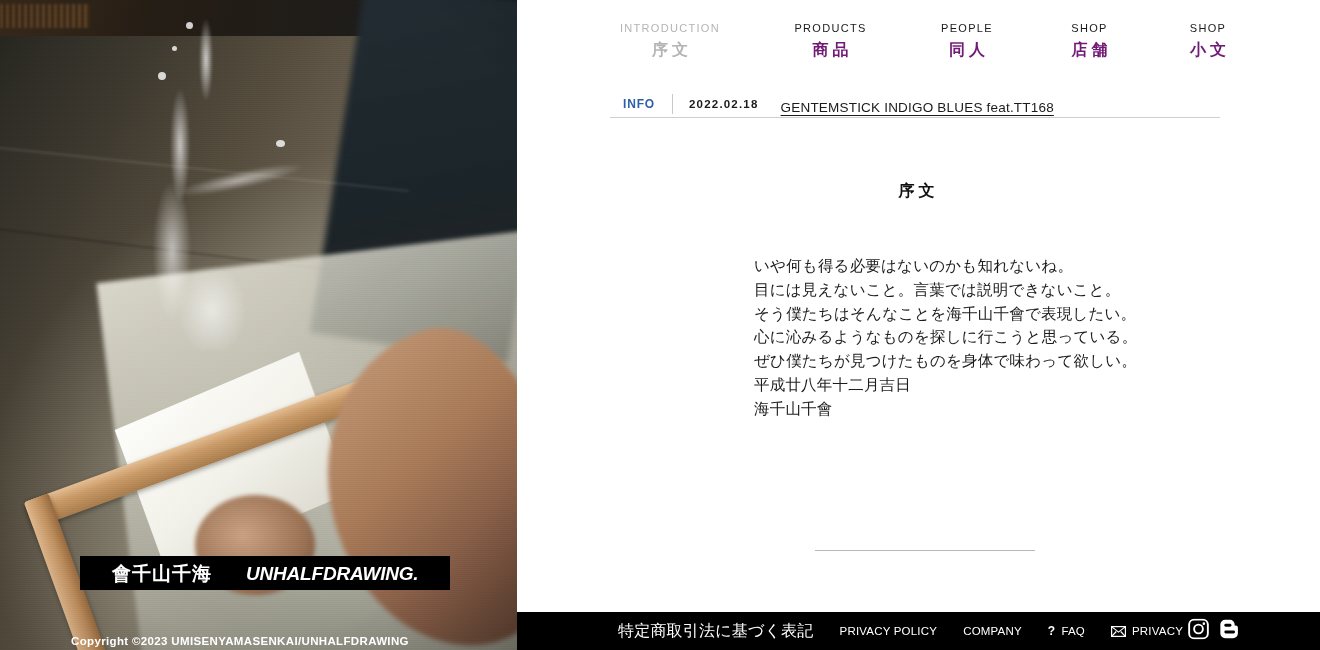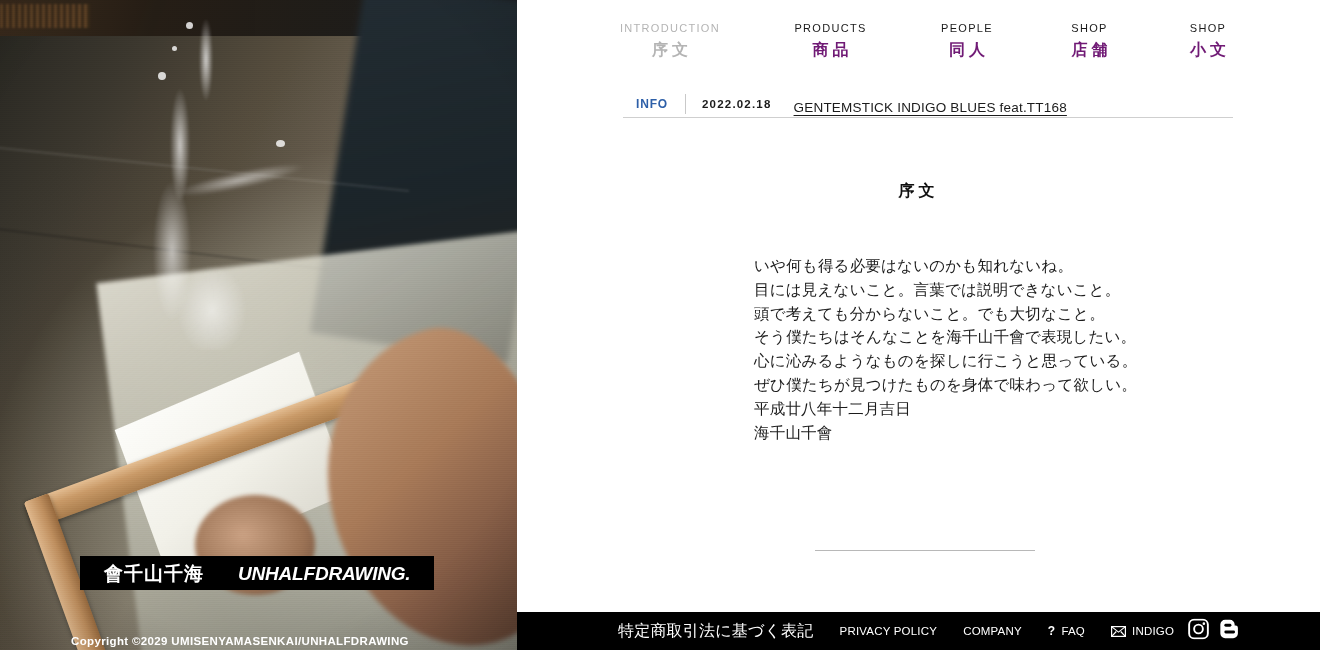--- a/index.html
+++ b/index.html
@@ -132,21 +132,21 @@
   }
 
   
   .logo-bar {
     position: absolute;
     left: 80px; bottom: 60px;
     height: 34px;
     background: #000000;
     display: flex;
     align-items: center;
-    padding: 0 24px;
+    padding: 0 32px;
     gap: 34px;
     z-index: 4;
   }
   .logo-jp {
     color: #ffffff;
     font-family: "DejaVu Sans", "Liberation Sans", sans-serif;
     font-size: 19px;
     font-weight: 700;
     letter-spacing: 1px;
     line-height: 1;
@@ -213,21 +213,21 @@
     line-height: 1.1;
     padding-left: 4px;
     white-space: nowrap;
   }
   .nav-item.is-current .nav-en { color: #b4b4b4; }
   .nav-item.is-current .nav-jp { color: #b4b4b4; }
 
   
   .info-strip {
     position: absolute;
-    left: 106px; top: 90px;
+    left: 93px; top: 90px;
     width: 610px;
     height: 28px;
     display: flex;
     align-items: center;
     border-bottom: 1px solid #cfcfcf;
   }
   .info-tag {
     color: #2d5fa8;
     font-size: 12px;
     font-weight: 700;
@@ -369,21 +369,21 @@
       <div class="ph-hand2"></div>
       <div class="ph-grain"></div>
       <div class="ph-vig"></div>
     </div>
 
     <div class="logo-bar">
       <span class="logo-jp">會千山千海</span>
       <span class="logo-en">UNHALFDRAWING.</span>
     </div>
 
-    <div class="copyright">Copyright ©2029 UMISENYAMASENKAI/UNHALFDRAWING</div>
+    <div class="copyright">Copyright ©2023 UMISENYAMASENKAI/UNHALFDRAWING</div>
   </div>
 
   <div class="content">
 
     <nav class="nav">
       <a class="nav-item is-current" href="#">
         <span class="nav-en">INTRODUCTION</span>
         <span class="nav-jp">序文</span>
       </a>
       <a class="nav-item" href="#">
@@ -409,21 +409,20 @@
       <span class="info-sep"></span>
       <span class="info-date">2022.02.18</span>
       <a class="info-title" href="#">GENTEMSTICK INDIGO BLUES feat.TT168</a>
     </div>
 
     <h1 class="article-title">序文</h1>
 
     <div class="article-body">
       <p>いや何も得る必要はないのかも知れないね。</p>
       <p>目には見えないこと。言葉では説明できないこと。</p>
-      <p>頭で考えても分からないこと。でも大切なこと。</p>
       <p>そう僕たちはそんなことを海千山千會で表現したい。</p>
       <p>心に沁みるようなものを探しに行こうと思っている。</p>
       <p>ぜひ僕たちが見つけたものを身体で味わって欲しい。</p>
       <p>平成廿八年十二月吉日</p>
       <p>海千山千會</p>
     </div>
 
     <div class="divider"></div>
   </div>
 
@@ -443,21 +442,21 @@
         <span>FAQ</span>
       </a>
       <a class="f-link" href="#">
         <span class="mail-icon">
           <svg width="15" height="11" viewBox="0 0 15 11" aria-hidden="true">
             <rect x="0.6" y="0.6" width="13.8" height="9.8" fill="none" stroke="#ffffff" stroke-width="1.2"></rect>
             <path d="M0.9 0.9 L7.5 6.1 L14.1 0.9" fill="none" stroke="#ffffff" stroke-width="1.2"></path>
             <path d="M0.9 10.1 L5.3 5.5 M14.1 10.1 L9.7 5.5" fill="none" stroke="#ffffff" stroke-width="1.2"></path>
           </svg>
         </span>
-        <span>INDIGO</span>
+        <span>PRIVACY</span>
       </a>
     </div>
 
     <div class="social">
       <a href="#">
         <span>
           <svg width="21" height="21" viewBox="0 0 22 22" aria-hidden="true">
             <rect x="1.2" y="1.2" width="19.6" height="19.6" rx="5.2" ry="5.2" fill="none" stroke="#ffffff" stroke-width="2"></rect>
             <circle cx="11" cy="11" r="4.6" fill="none" stroke="#ffffff" stroke-width="2"></circle>
             <circle cx="16.6" cy="5.4" r="1.35" fill="#ffffff"></circle>

